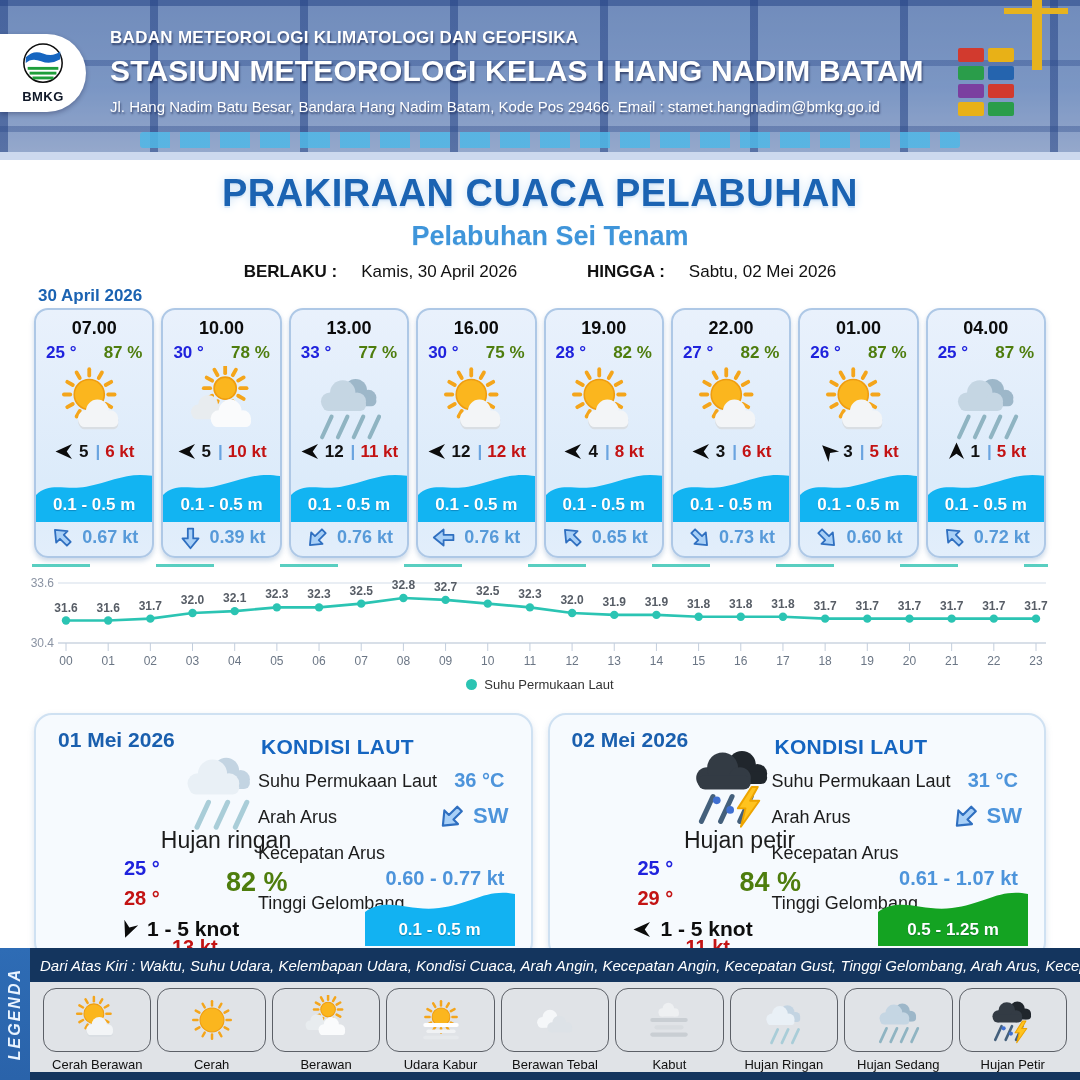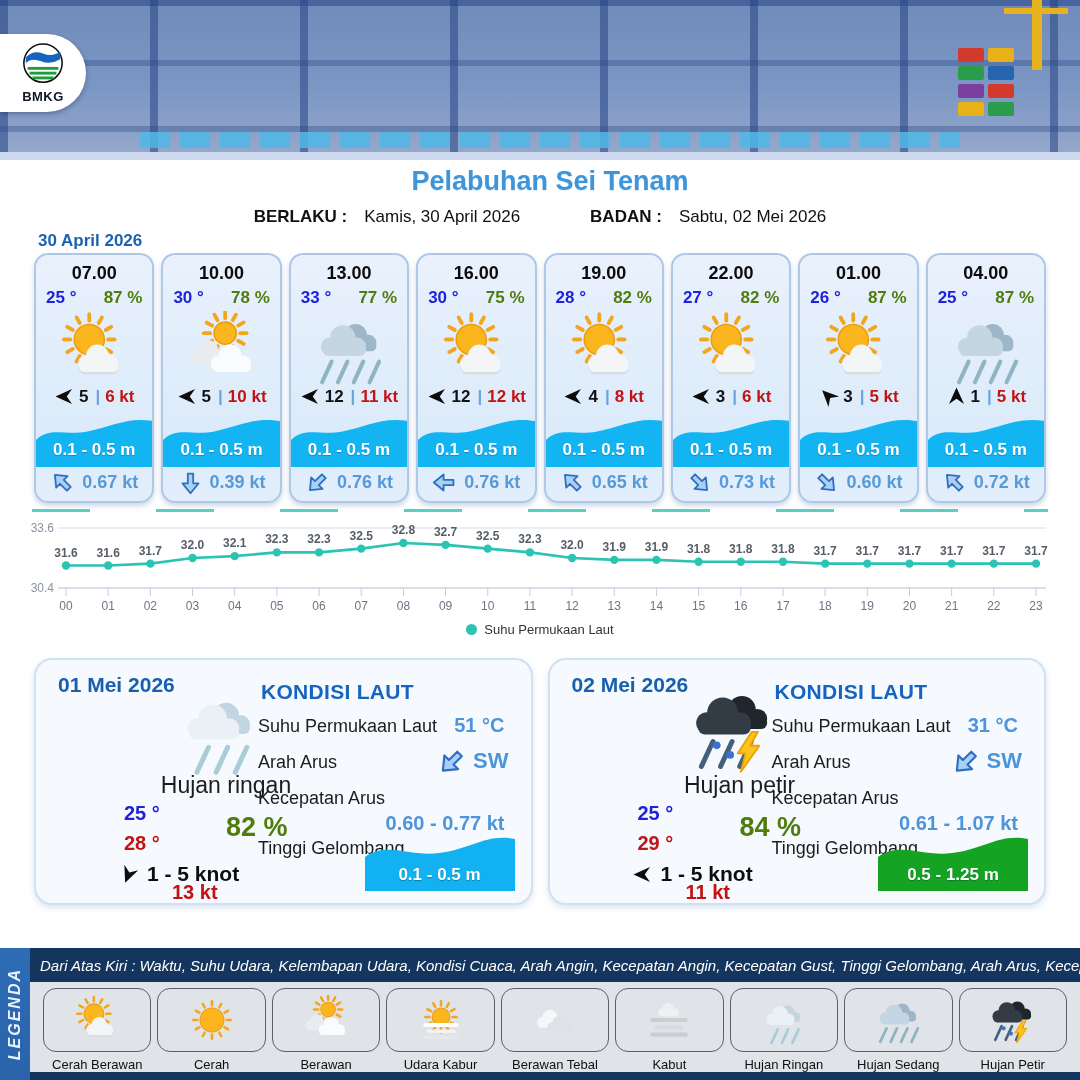--- a/index.html
+++ b/index.html
@@ -30,21 +30,21 @@
   .h-station{font-size:30px;font-weight:bold;letter-spacing:.2px;margin-top:6px;}
   .h-address{font-size:15px;margin-top:10px;}
 
   
   .title-main{margin-top:12px;text-align:center;font-size:38px;font-weight:bold;letter-spacing:.5px;
       color:#1b63b2;text-shadow:0 2px 0 #d9e8f7,0 0 10px #c9e0f5;}
   .title-sub{text-align:center;font-size:27px;font-weight:bold;color:#3f95da;margin-top:6px;
       text-shadow:0 1px 0 #e3f0fa;padding-left:20px;}
   .validity{display:flex;justify-content:center;gap:70px;margin-top:10px;font-size:17px;}
   .validity b{font-weight:bold;}
-  .validity span.val{font-weight:normal;margin-left:17px;}
+  .validity span.val{font-weight:normal;margin-left:24px;}
   .date-label{margin:4px 0 0 38px;font-size:17px;font-weight:bold;color:#1b63b2;}
 
   
   .cards-row{display:flex;gap:7px;padding:2px 34px 0 34px;}
   .card{position:relative;flex:1;height:246px;border:2px solid #aec8e6;border-radius:14px;
         background:linear-gradient(180deg,#e9f1fc 0%,#dcebfa 70%,#e2eefb 100%);
         overflow:hidden;box-shadow:0 3px 5px rgba(110,145,190,.35);}
   .c-time{position:absolute;top:8px;left:0;right:0;text-align:center;font-size:18px;font-weight:bold;color:#0b0b0b;}
   .c-th{position:absolute;top:33px;left:10px;right:10px;display:flex;justify-content:space-between;font-size:17px;font-weight:bold;}
   .c-temp{color:#1f22dd;}
@@ -136,26 +136,32 @@
     <div class="logo">
       <svg viewBox="0 0 48 48">
         <circle cx="24" cy="22" r="20" fill="#fff" stroke="#0c0c0c" stroke-width="1.6"></circle>
         <path d="M6 16 Q14 8 24 12 Q34 16 42 10 L42 18 Q32 24 22 20 Q12 16 6 22 Z" fill="#1565c0"></path>
         <rect x="8" y="26" width="32" height="3" fill="#1e9e3a"></rect>
         <rect x="10" y="31" width="28" height="3" fill="#1e9e3a"></rect>
         <rect x="13" y="36" width="22" height="3" fill="#1e9e3a"></rect>
       </svg>
       <div class="logo-text">BMKG</div>
     </div>
+    <div class="h-lines">
+      <div class="h-agency">BADAN METEOROLOGI KLIMATOLOGI DAN GEOFISIKA</div>
+      <div class="h-station">STASIUN METEOROLOGI KELAS I HANG NADIM BATAM</div>
+      <div class="h-address">Jl. Hang Nadim Batu Besar, Bandara Hang Nadim Batam, Kode Pos 29466. Email : stamet.hangnadim@bmkg.go.id</div>
+    </div>
   </div>
 
+  <div class="title-main">PRAKIRAAN CUACA PELABUHAN</div>
   <div class="title-sub">Pelabuhan Sei Tenam</div>
   <div class="validity">
     <div><b>BERLAKU :</b><span class="val">Kamis, 30 April 2026</span></div>
-    <div><b>BADAN :</b><span class="val">Sabtu, 02 Mei 2026</span></div>
+    <div><b>HINGGA :</b><span class="val">Sabtu, 02 Mei 2026</span></div>
   </div>
   <div class="date-label">30 April 2026</div>
 
   <div class="cards-row">
 
       <div class="card">
         <div class="c-time">07.00</div>
         <div class="c-th">
           <span class="c-temp">25 °</span>
           <span class="c-hum">87 %</span>
@@ -730,21 +736,21 @@
             <svg viewBox="0 0 28 28">
               <path d="M26,14 L4,4 L11,14 L4,24 Z" fill="#0c0c0c"></path>
             </svg>
           </span>
           <span>1 - 5 knot</span>
         </div>
         <div class="p-gust">13 kt</div>
 
         <div class="sea-title">KONDISI LAUT</div>
         <div class="sea-label" style="top:56px">Suhu Permukaan Laut</div>
-        <div class="sea-val" style="top:54px">51 °C</div>
+        <div class="sea-val" style="top:54px">36 °C</div>
         <div class="sea-label" style="top:92px">Arah Arus</div>
         <div class="sea-arah" style="top:88px">
           <span class="cur-arrow" style="transform: rotate(135deg);">
             <svg viewBox="0 0 28 28">
               <polygon points="4,11 15,11 15,5 26,14 15,23 15,17 4,17" fill="#a9d0f7" stroke="#2f6fc0" stroke-width="2" stroke-linejoin="round"></polygon>
             </svg>
           </span>
           <span>SW</span>
         </div>
         <div class="sea-label" style="top:128px">Kecepatan Arus</div>

